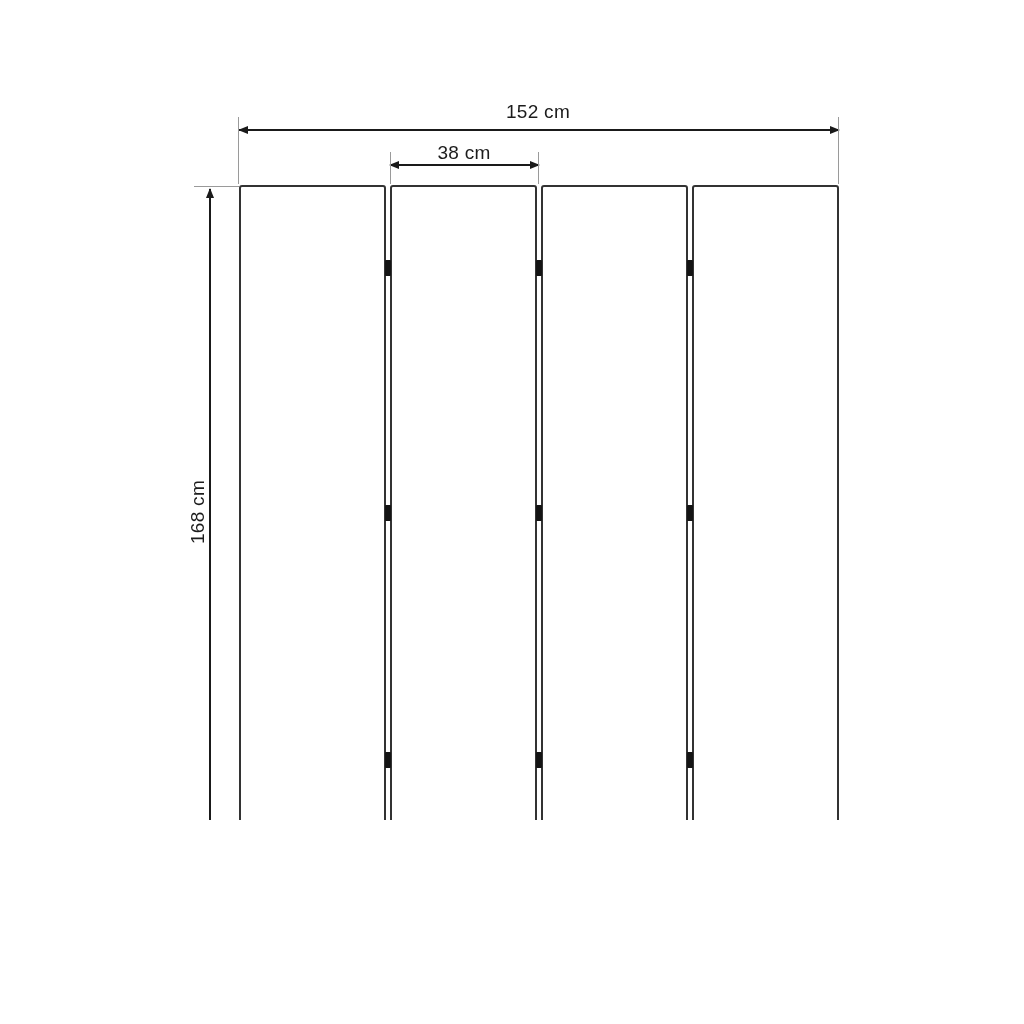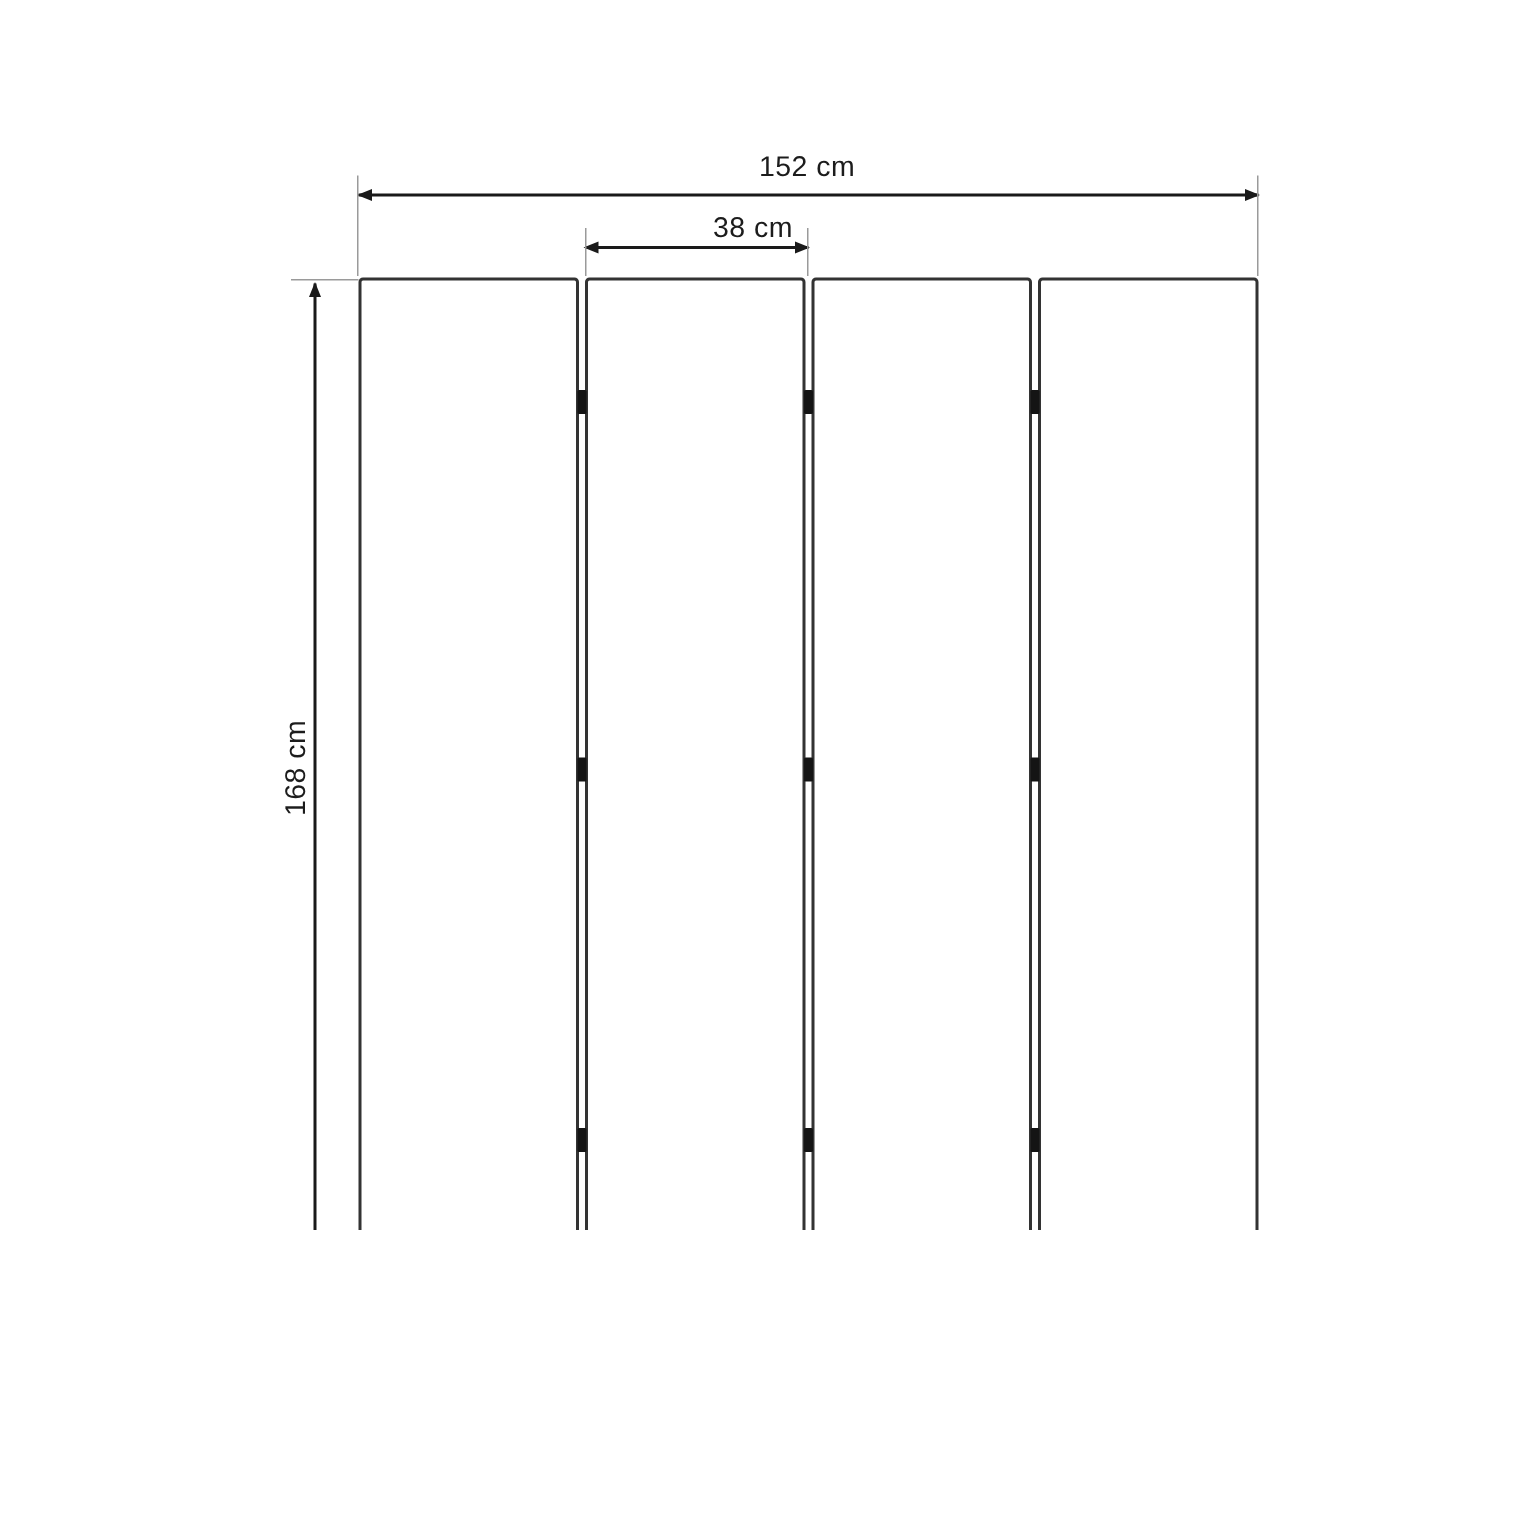--- a/index.html
+++ b/index.html
@@ -95,21 +95,21 @@
 
   
   .dim-label {
     position: absolute;
     font-size: 19px;
     letter-spacing: 0.3px;
     color: var(--label);
     white-space: nowrap;
   }
   #label-total  { left: 538px; top: 101px; transform: translateX(-50%); }
-  #label-panel  { left: 464px; top: 142px; transform: translateX(-50%); margin-left: 38px; }
+  #label-panel  { left: 464px; top: 142px; transform: translateX(-50%); }
   #label-height { left: 198px; top: 512px; transform: translate(-50%, -50%) rotate(-90deg); }
 </style>
 </head>
 <body>
 
 <div class="canvas">
 
   <div class="dim-label" id="label-total">152 cm</div>
   <div class="dim-line-h" id="dim-total">
     <span class="arr arr-left"></span>

